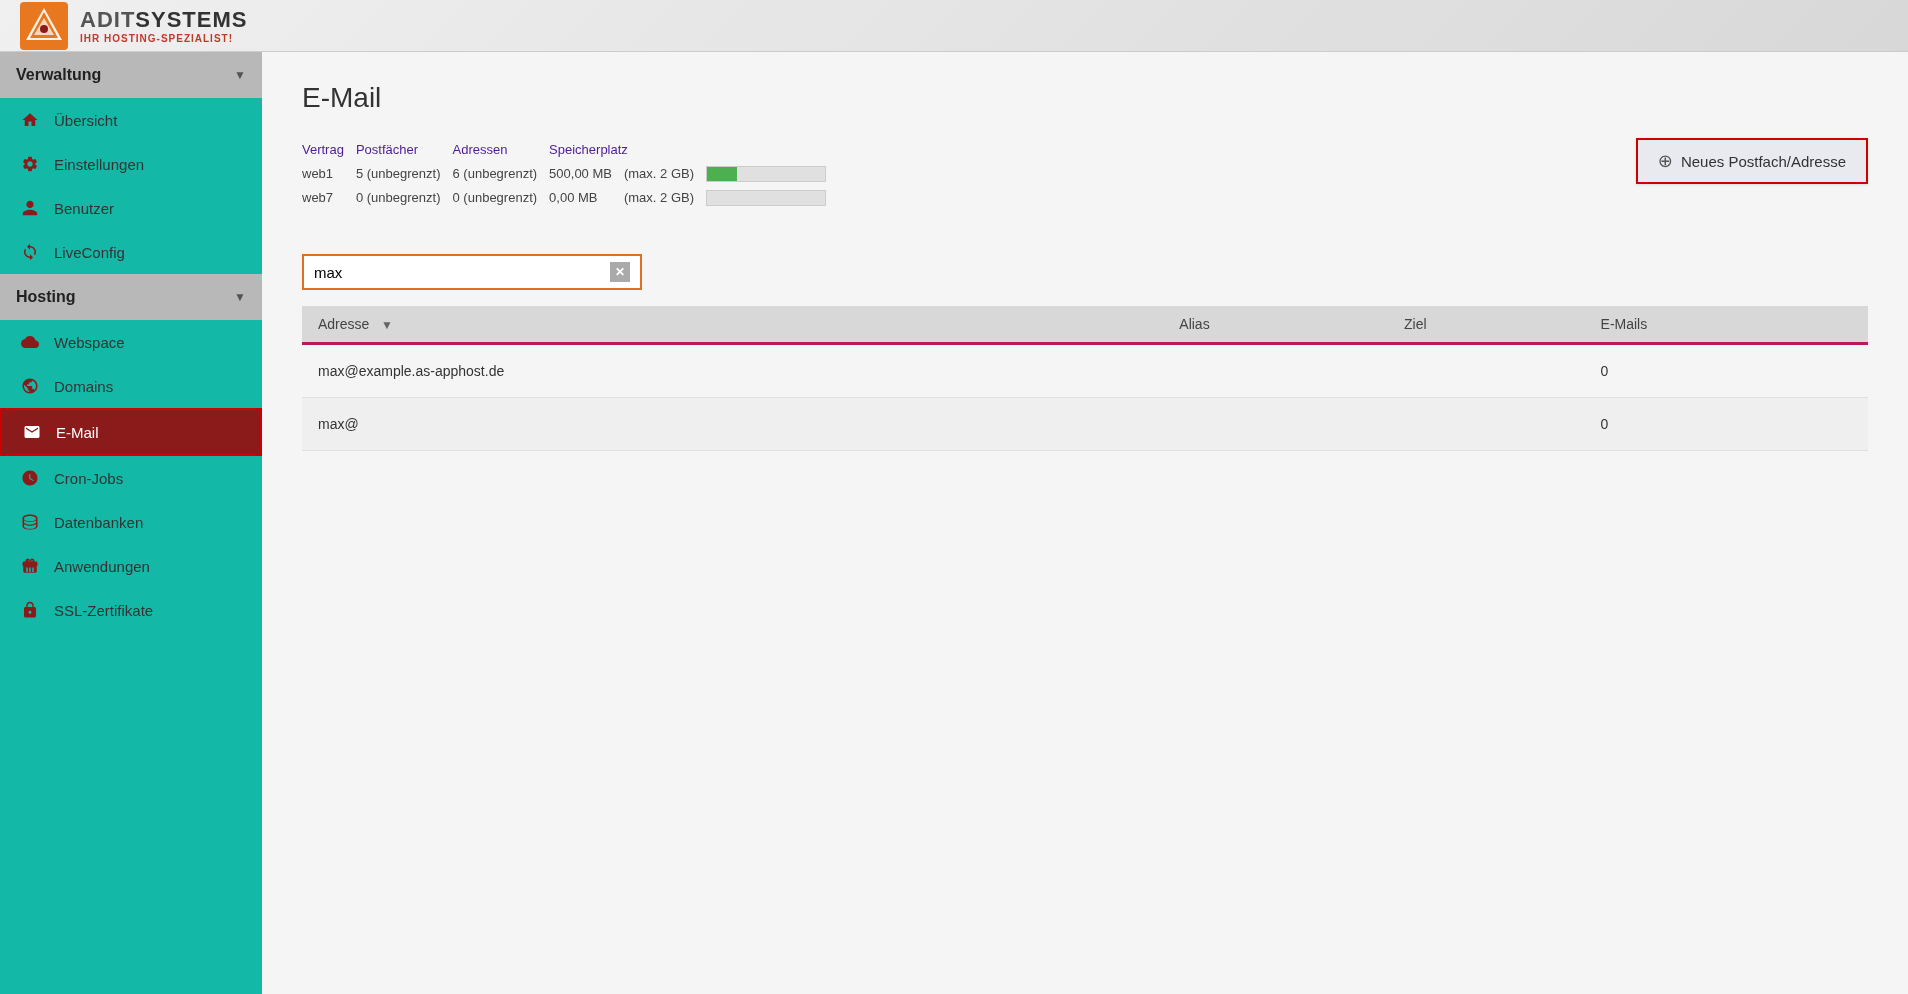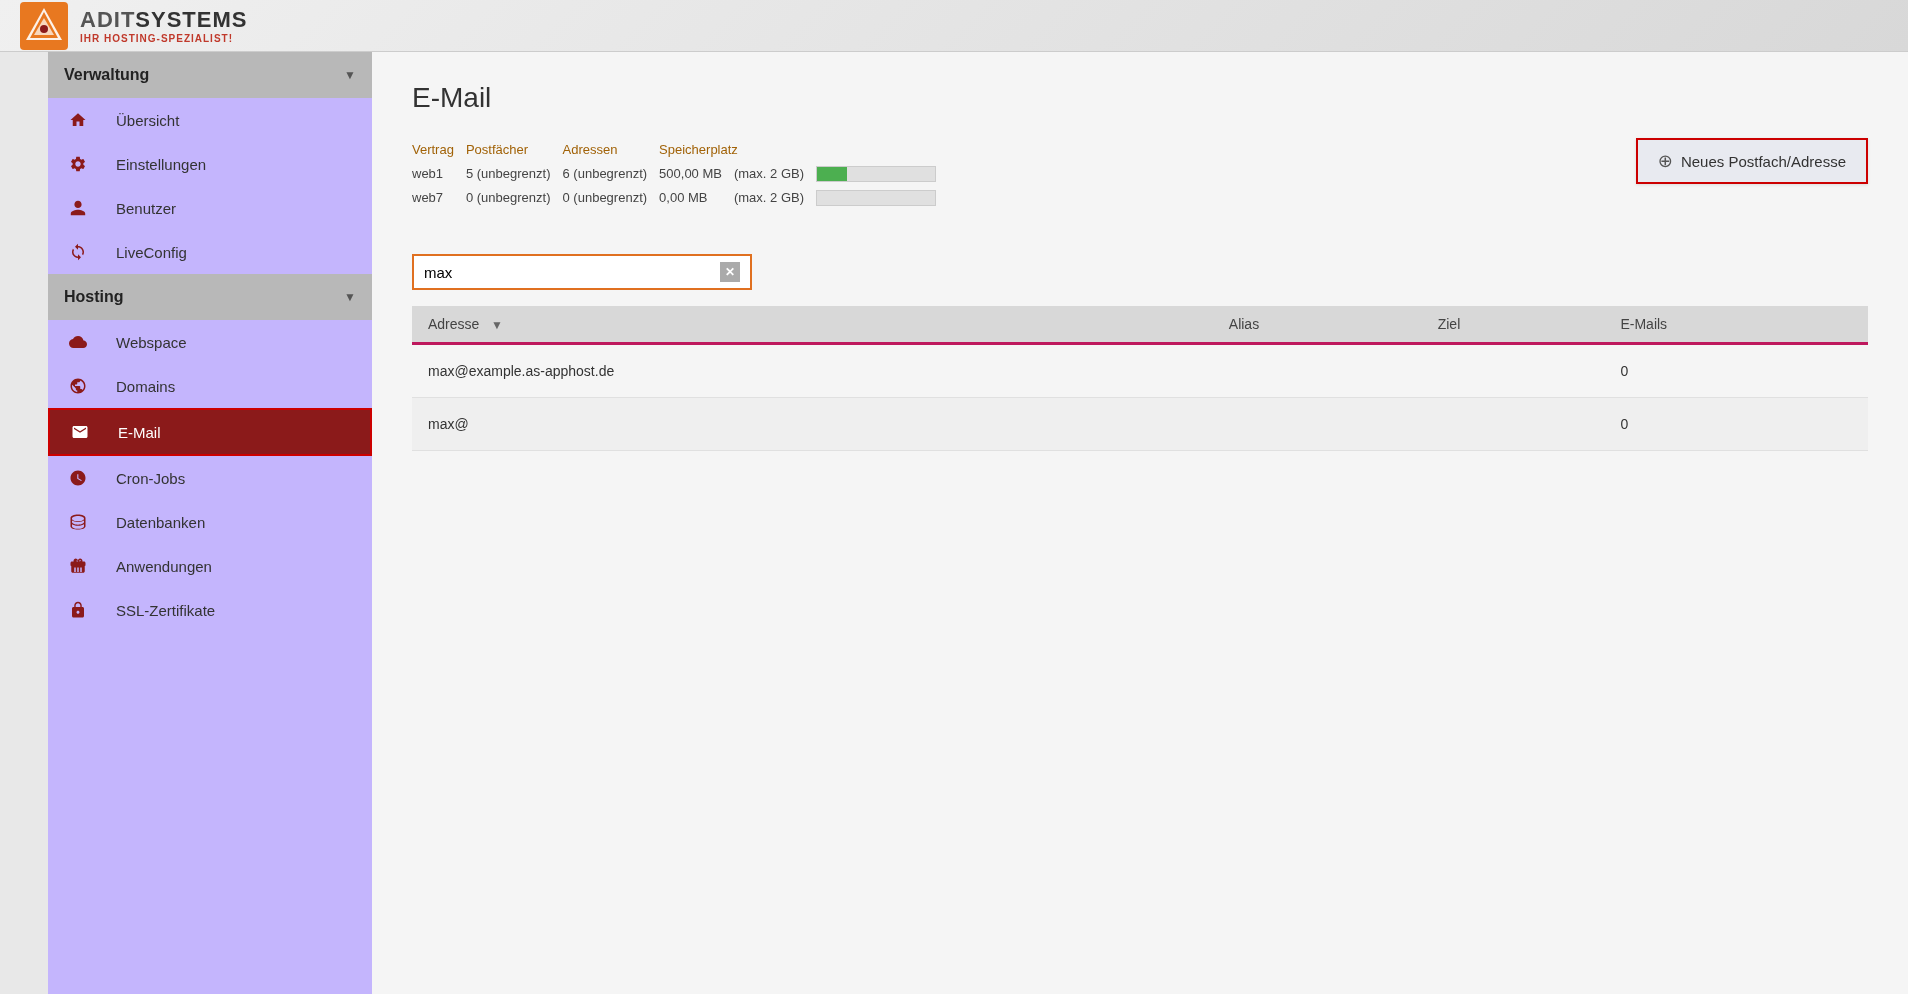--- a/index.html
+++ b/index.html
@@ -45,45 +45,44 @@
 
     
     .layout {
       display: flex;
       flex: 1;
       overflow: hidden;
     }
 
     
     .sidebar {
-      width: 324px;
-      background: #c4b5fd;
+      width: 262px;
+      background: #14b8a6;
       flex-shrink: 0;
       overflow-y: auto;
-      margin-left: 48px;
     }
     .sidebar-section-header {
       display: flex;
       align-items: center;
       justify-content: space-between;
       padding: 14px 16px;
       background: #b8b8b8;
       font-size: 16px;
       font-weight: bold;
       color: #222;
       cursor: pointer;
     }
     .sidebar-section-header .chevron {
       font-size: 12px;
       color: #555;
     }
     .sidebar-item {
       display: flex;
       align-items: center;
-      gap: 28px;
+      gap: 14px;
       padding: 12px 20px;
       cursor: pointer;
       color: #333;
       font-size: 15px;
       font-weight: 500;
     }
     .sidebar-item.active {
       background: #8b1a1a;
       color: white;
       border: 2px solid #cc0000;
@@ -116,21 +115,21 @@
       width: 100%;
       border-collapse: collapse;
       margin-bottom: 24px;
       font-size: 13px;
       color: #444;
     }
     .info-table th {
       text-align: left;
       padding: 4px 12px 4px 0;
       font-weight: normal;
-      color: #a16207;
+      color: #4c1d95;
     }
     .info-table td {
       padding: 4px 12px 4px 0;
     }
     .progress-bar-container {
       width: 120px;
       height: 16px;
       background: #e0e0e0;
       border: 1px solid #ccc;
       display: inline-block;

